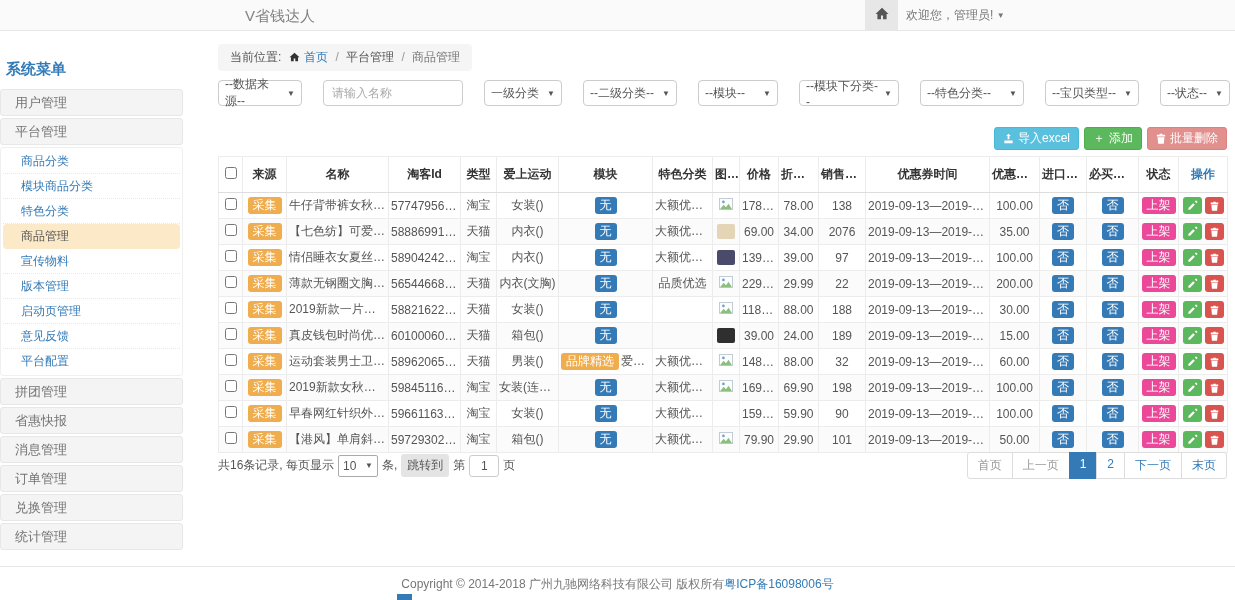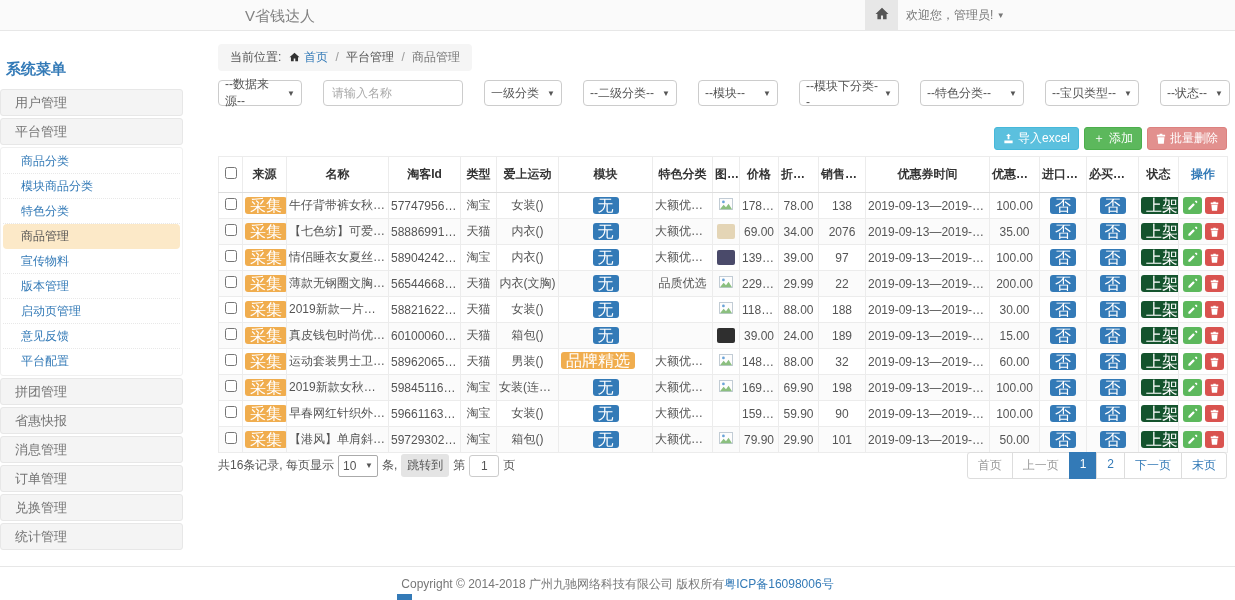--- a/index.html
+++ b/index.html
@@ -42,24 +42,24 @@
   .btn svg { display:block; }
 
   .toolbar { position:absolute; top:96px; right:0; display:flex; gap:5px; }
   .toolbar .btn { height:23px; padding:0 8px; font-size:12px; border-radius:3px; }
 
   table.grid { position:absolute; top:125px; left:0; border-collapse:collapse; table-layout:fixed; width:1009px; background:#fff; border-top:1px solid #ececec; }
   .grid th, .grid td { border:1px solid #ececec; text-align:center; overflow:hidden; white-space:nowrap; text-overflow:ellipsis; font-size:12px; color:#555; height:26px; padding:0 2px; }
   .grid thead th { color:#333; font-weight:bold; height:36px; background:#fff; border-bottom:1px solid #ddd; }
   .grid tbody tr:nth-child(even) { background:#fbfbfb; }
   .grid th.th-ops { color:#337ab7; }
-  .badge { display:inline-block; border-radius:3px; color:#fff; font-size:16px; line-height:17px; padding:0 5px; cursor:pointer; }
+  .badge { display:inline-block; border-radius:3px; color:#fff; font-size:12px; line-height:17px; padding:0 5px; cursor:pointer; }
   .b-orange { background:#f0ad4e; }
   .b-blue { background:#337ab7; }
-  .b-green { background:#14532d;font-family:Liberation Serif, serif; }
+  .b-green { background:#ec4899;font-family:Liberation Serif, serif; }
   .module-text { margin-left:2px; color:#555; }
   .op-btn { display:inline-flex; align-items:center; justify-content:center; width:19px; height:17px; border-radius:3px; cursor:pointer; vertical-align:middle; }
   .op-edit { background:#5cb85c; }
   .op-del { background:#d9534f; margin-left:3px; }
   .thumb { width:18px; height:15px; margin:0 auto; border-radius:2px; }
   .grid input[type=checkbox] { width:12px; height:12px; }
 
   .pg-area { position:absolute; top:421px; left:0; width:1009px; display:flex; justify-content:space-between; align-items:center; font-size:12px; color:#555; }
   .pg-left { display:flex; align-items:center; gap:4px; }
   .pp-select { display:inline-flex; align-items:center; justify-content:space-between; width:40px; height:22px; border:1px solid #aaa; border-radius:2px; background:#fff; padding:0 4px; cursor:pointer; }

